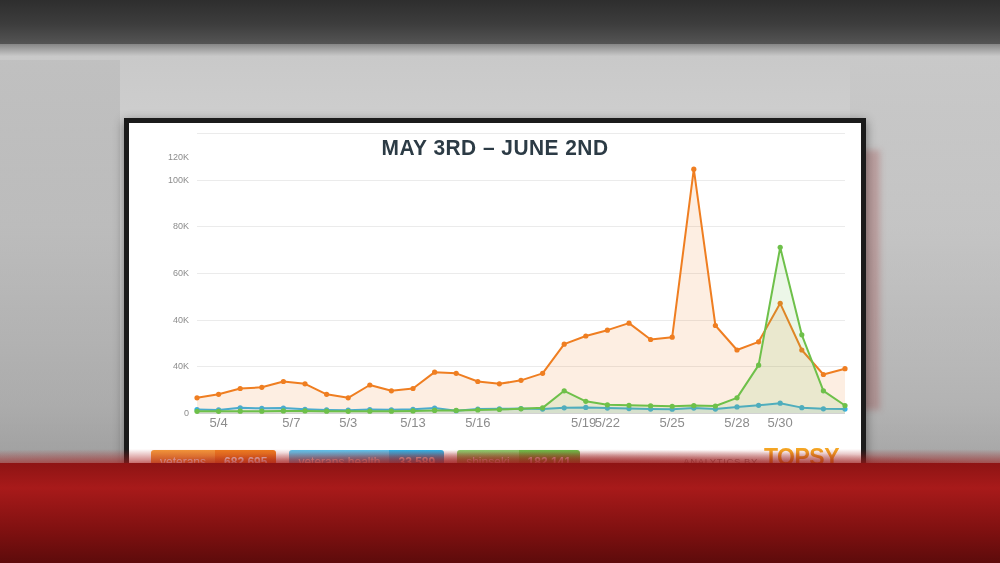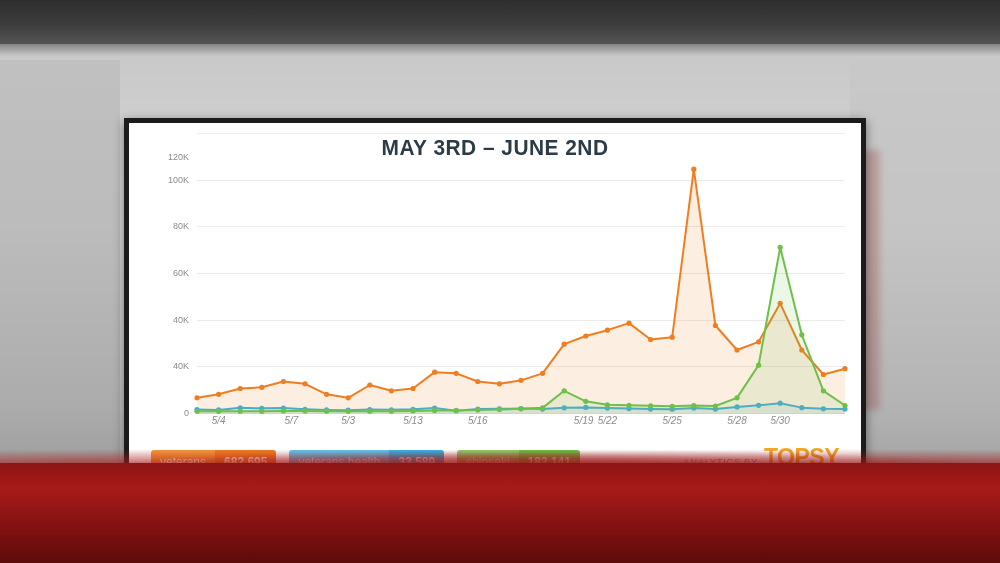--- a/index.html
+++ b/index.html
@@ -156,25 +156,24 @@
   }
   .x-axis {
     position: absolute;
     left: 46px;
     top: 282px;
     width: 648px;
     height: 16px;
   }
   .x-tick {
     position: absolute;
-    font-size: 10px;
+    font-size: 13px;
     color: #8c8c8c;
     transform: translateX(-50%);
     white-space: nowrap;
-    font-style: italic;
   }
 
   
   .legend {
     position: absolute;
     left: 22px;
     bottom: 18px;
     display: flex;
     gap: 13px;
     align-items: center;

